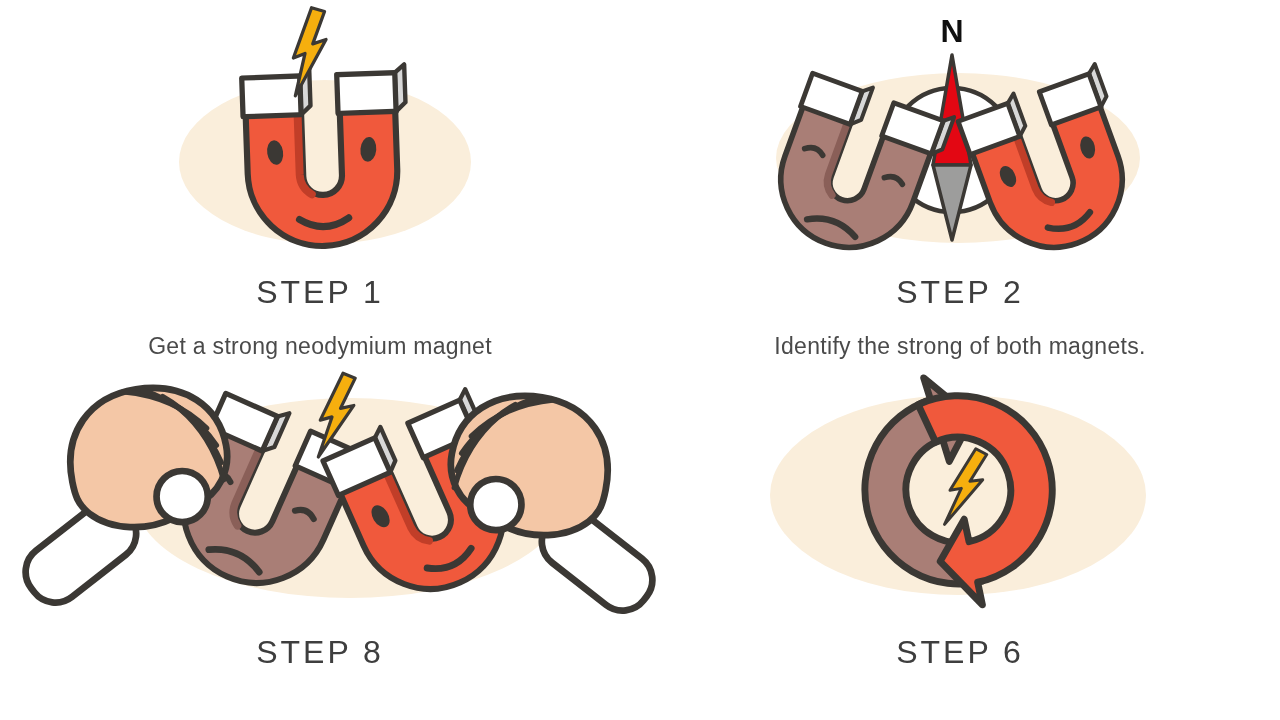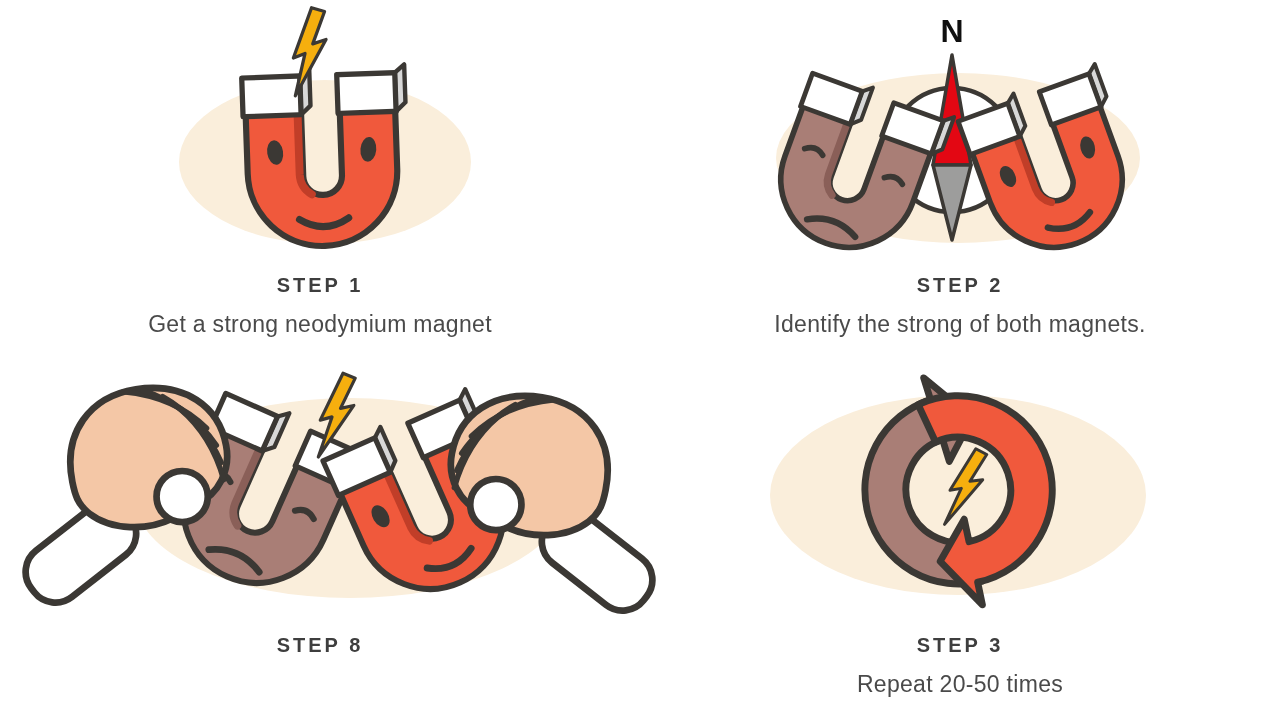--- a/index.html
+++ b/index.html
@@ -13,25 +13,25 @@
     display:grid;
     grid-template-columns:640px 640px;
     grid-template-rows:360px 360px;
   }
   .panel{
     display:flex;flex-direction:column;align-items:center;
   }
   .illo{width:640px;height:268px;display:block;}
   .caption{text-align:center;margin-top:6px;}
   .step-label{
-    font-size:20px;font-weight:bold;letter-spacing:3px;
+    font-size:32px;font-weight:normal;letter-spacing:3px;
     color:var(--step-label,#3e3e3e);
   }
   .step-desc{
-    font-size:23px;margin-top:14px;letter-spacing:.3px;
+    font-size:23px;margin-top:22px;letter-spacing:.3px;
     color:var(--step-desc,#4a4a4a);
   }
   svg{overflow:visible;}
 </style>
 </head>
 <body>
 
 <svg width="0" height="0" style="position:absolute" aria-hidden="true">
   <defs>
 
@@ -121,18 +121,17 @@
   <div class="panel">
     <svg class="illo" viewBox="0 0 640 268">
       <ellipse cx="318" cy="135" rx="188" ry="100" fill="var(--ellipse-cream,#FAEEDB)"></ellipse>
       <g transform="translate(318,130) scale(1.15) translate(-110,-110)">
         <path d="M131.2,189.2 A82,82 0 0 1 86.1,31.6 L80.2,12.5 L122.2,47.2 L102.4,85.1 L96.6,66.0 A46,46 0 0 0 121.9,154.4 Z" fill="var(--magnet-mauve,#A97E76)" stroke="var(--outline,#3B3834)" stroke-width="6" stroke-linejoin="round"></path>
         <path d="M75.3,35.7 A82,82 0 1 1 127.1,190.2 L131.2,209.8 L94.5,172.1 L115.4,135.4 L119.6,155.0 A46,46 0 1 0 90.5,68.3 Z" fill="var(--magnet-red,#F0593C)" stroke="var(--outline,#3B3834)" stroke-width="6" stroke-linejoin="round"></path>
       </g>
       <use href="#bolt" transform="translate(326,128) rotate(14) scale(0.75) translate(-28,-56)"></use>
     </svg>
     <div class="caption">
-      <div class="step-label">STEP 3</div>
-      <div class="step-desc">Repeat 20-50 times</div>
+      <div class="step-label">STEP 6</div>
     </div>
   </div>
 
 </div>
 
 </body></html>

